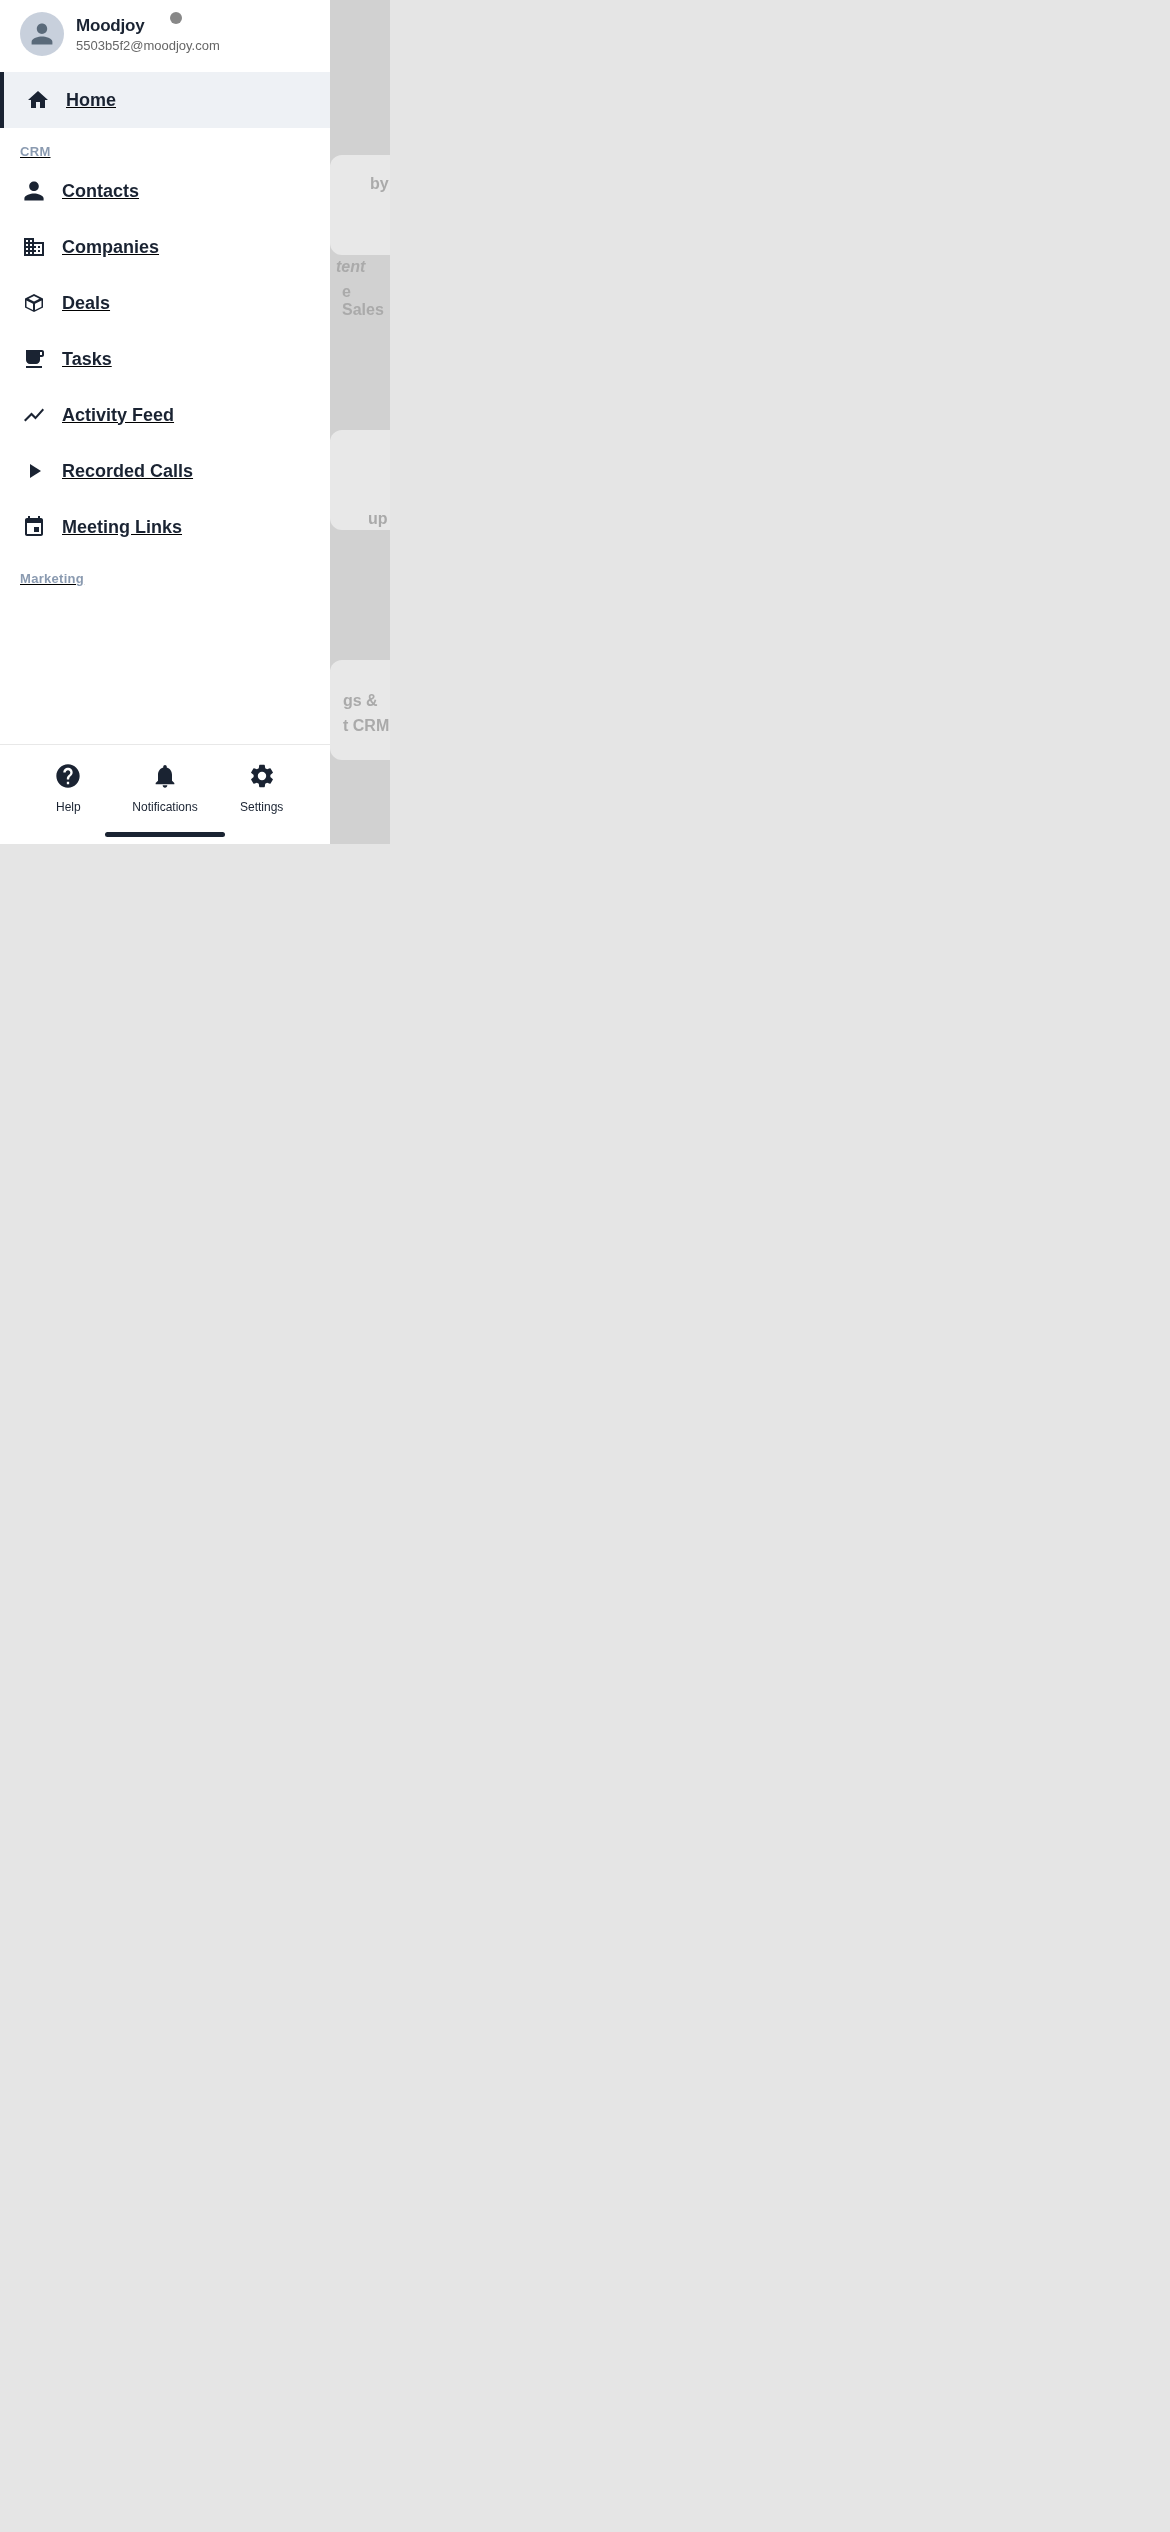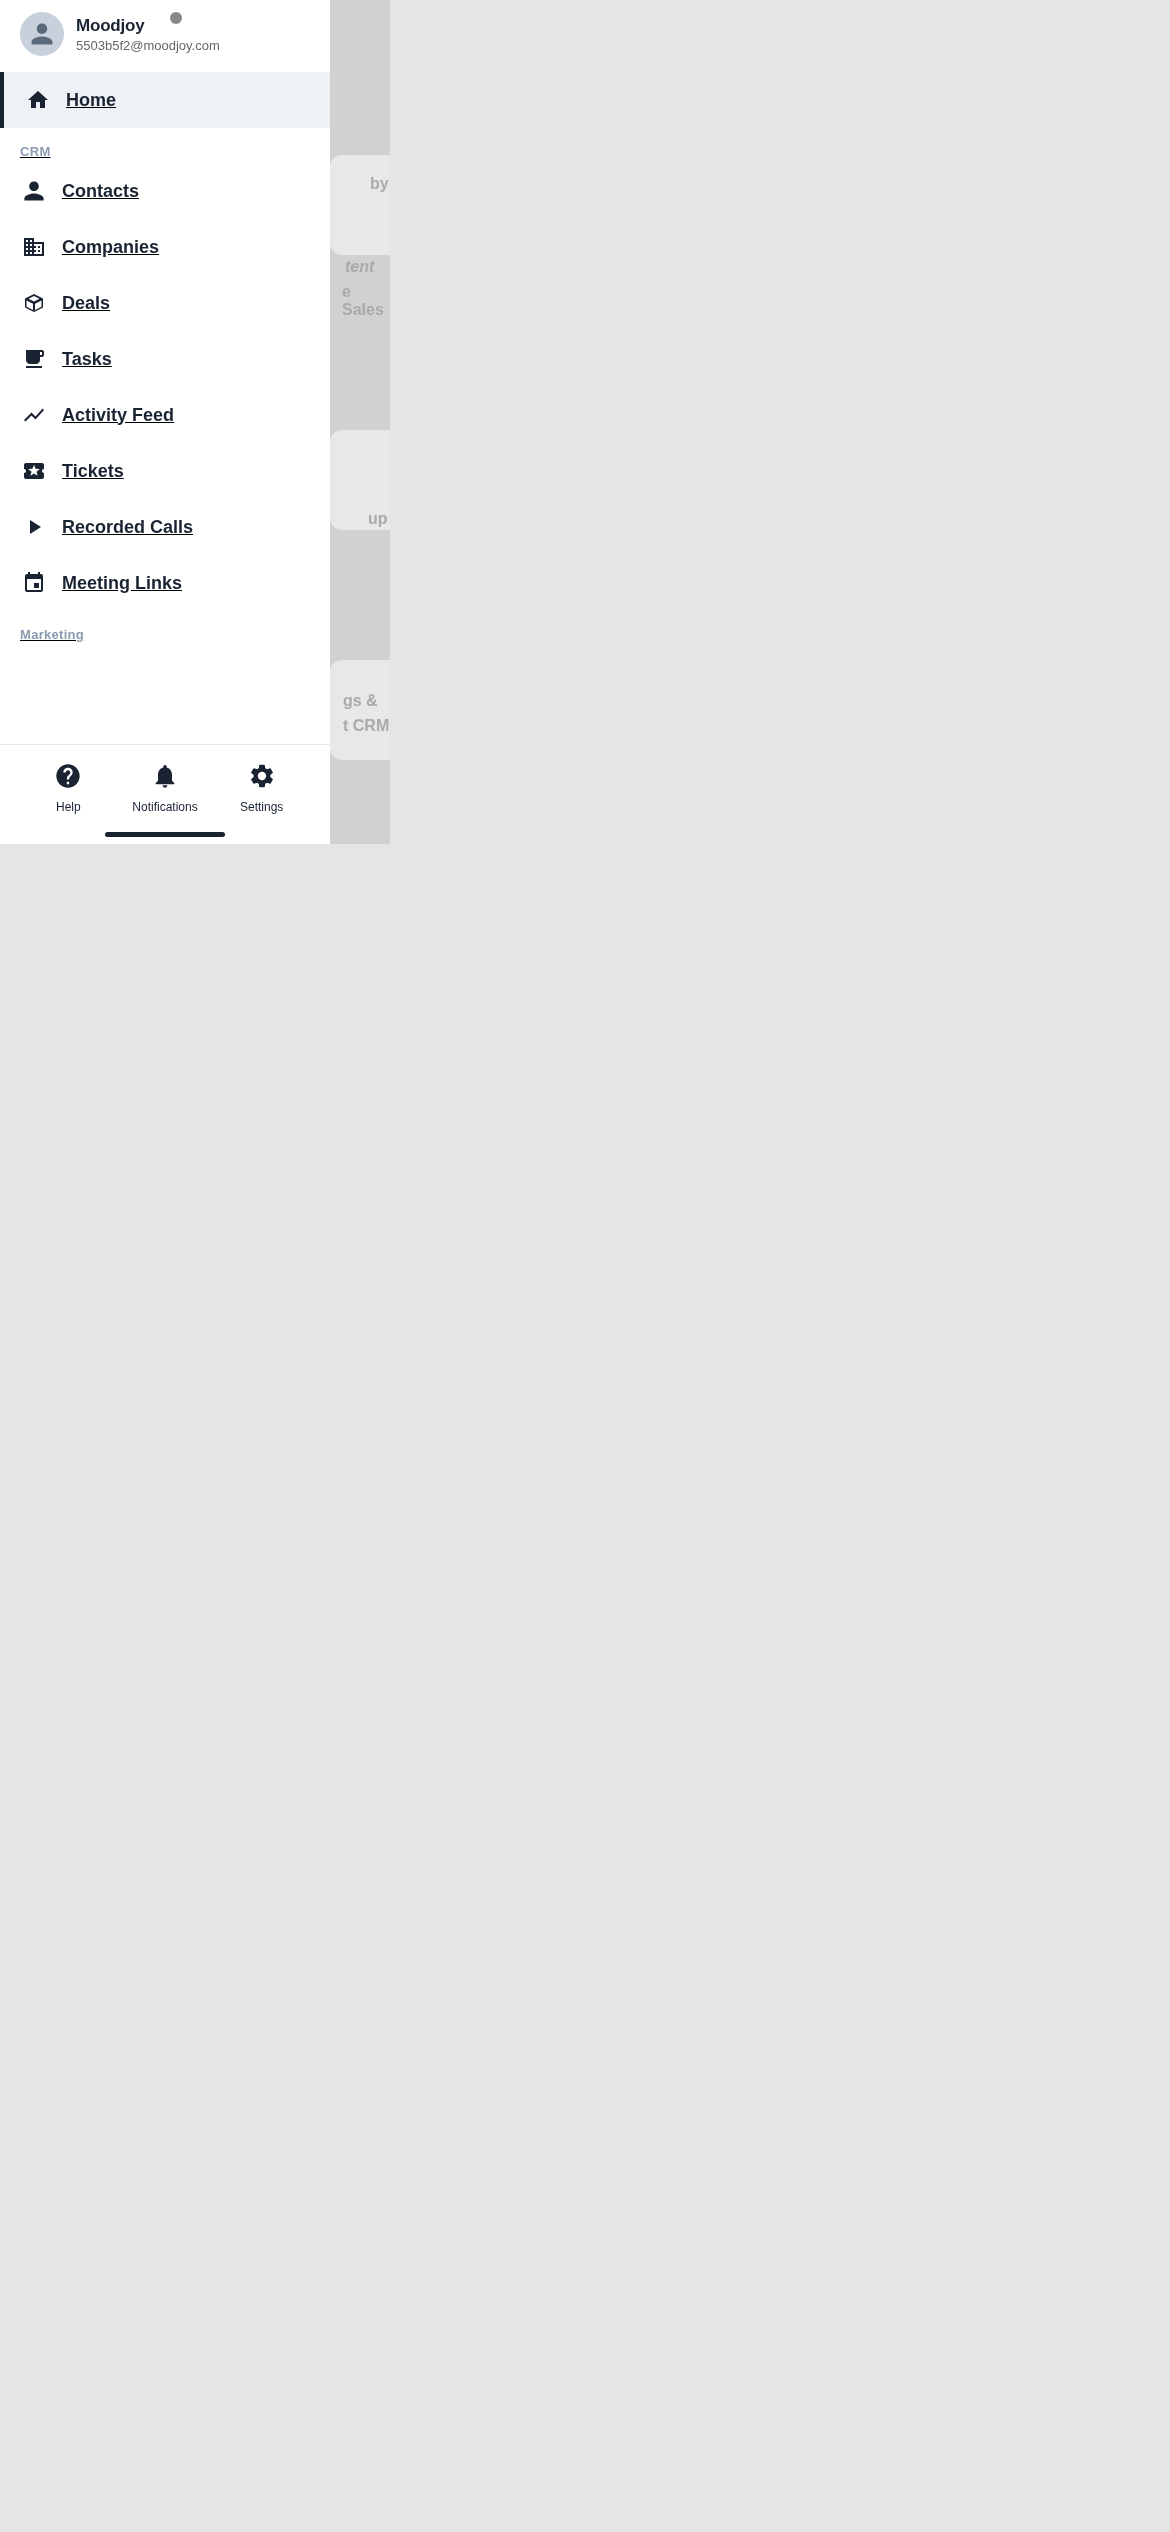--- a/index.html
+++ b/index.html
@@ -309,21 +309,21 @@
 </head>
 <body>
 
 <div class="screen">
 
   <div class="background-content">
     <div class="bg-card" style="top:155px;left:330px;width:230px;height:100px;"></div>
     <div class="bg-card" style="top:430px;left:330px;width:230px;height:100px;"></div>
     <div class="bg-card" style="top:660px;left:330px;width:230px;height:100px;"></div>
     <span class="bg-text" style="top:175px;left:370px;">by</span>
-    <span class="bg-text" style="top:258px;left:345px;font-style:italic;">tent</span>
+    <span class="bg-text" style="top:258px;left:336px;font-style:italic;">tent</span>
     <span class="bg-text" style="top:283px;left:342px;">e Sales</span>
     <span class="bg-text" style="top:510px;left:368px;">up</span>
     <span class="bg-text" style="top:692px;left:343px;">gs &amp;</span>
     <span class="bg-text" style="top:717px;left:343px;">t CRM</span>
   </div>
 
   <div class="sidebar">
 
 
     <div class="profile-area">
@@ -390,28 +390,20 @@
 
       <div class="nav-item">
         <div class="nav-icon">
           <svg viewBox="0 0 24 24" fill="#1a2332">
             <path d="M3.5 18.5l6-6 4 4L22 6.92 20.59 5.5l-7.09 8-4-4L2 17l1.5 1.5z"></path>
           </svg>
         </div>
         <span class="nav-label">Activity Feed</span>
       </div>
 
-      <div class="nav-item">
-        <div class="nav-icon">
-          <svg viewBox="0 0 24 24" fill="#1a2332">
-            <path d="M20 12c0-1.1.9-2 2-2V6c0-1.1-.9-2-2-2H4c-1.1 0-1.99.9-1.99 2v4c1.1 0 1.99.9 1.99 2s-.89 2-2 2v4c0 1.1.9 2 2 2h16c1.1 0 2-.9 2-2v-4c-1.1 0-2-.9-2-2zm-4.42 4.8L12 14.5l-3.58 2.3 1.08-4.12-3.29-2.69 4.24-.25L12 5.8l1.54 3.94 4.24.25-3.29 2.69 1.09 4.12z"></path>
-          </svg>
-        </div>
-        <span class="nav-label">Tickets</span>
-      </div>
 
       <div class="nav-item">
         <div class="nav-icon">
           <svg viewBox="0 0 24 24" fill="#1a2332">
             <path d="M8 5v14l11-7z"></path>
           </svg>
         </div>
         <span class="nav-label">Recorded Calls</span>
       </div>
 

